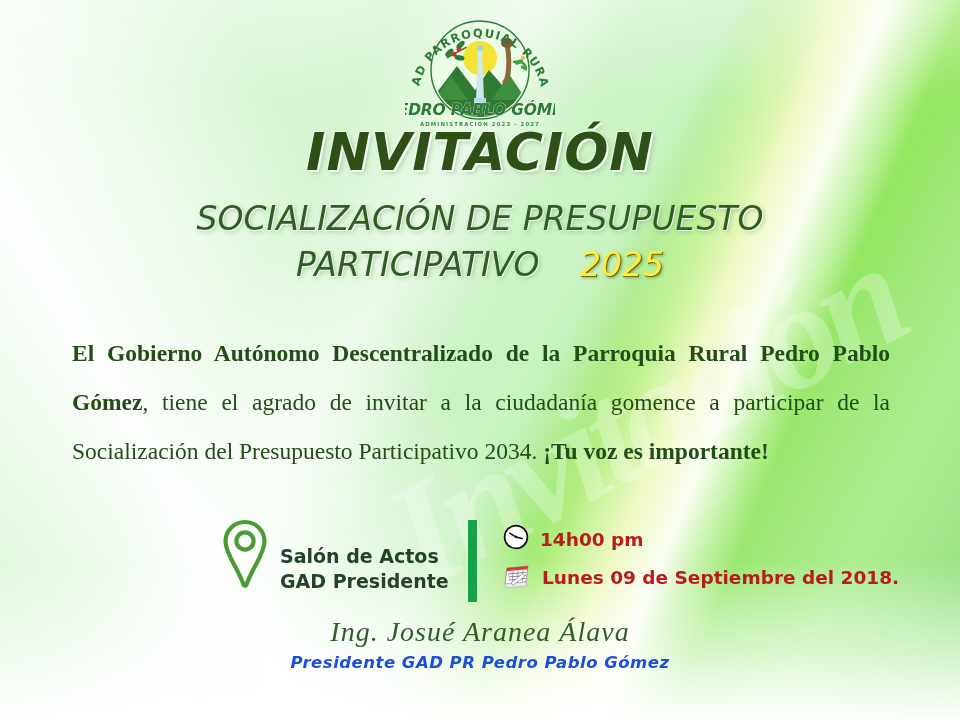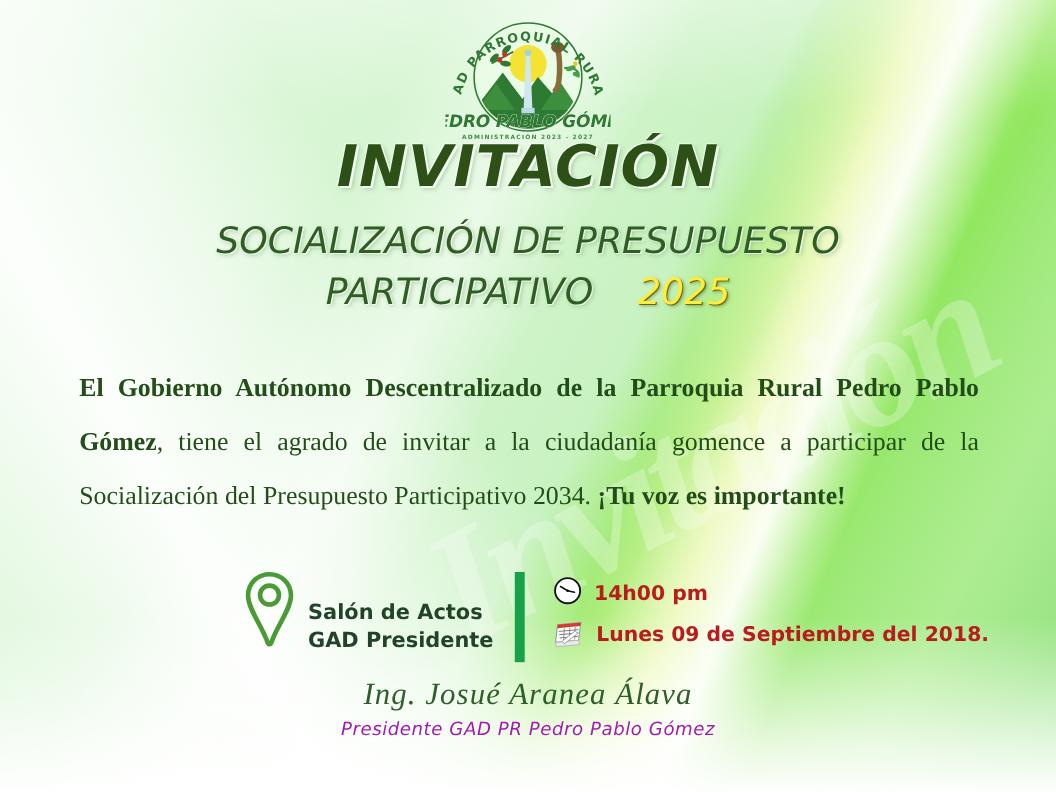--- a/index.html
+++ b/index.html
@@ -226,23 +226,23 @@
     font-family: "Liberation Serif", serif;
     font-style: italic;
     font-size: 28px;
     color: #2f5e2b;
     line-height: 46px;
     letter-spacing: 1px;
   }
   .sig-role {
     font-family: "DejaVu Sans", sans-serif;
     font-style: italic;
-    font-weight: normal;
+    font-weight: bold;
     font-size: 16.5px;
-    color: #a21caf;
+    color: #1d4ed8;
     letter-spacing: 0.5px;
     margin-top: -2px;
     text-align: center;
   }
 </style>
 </head>
 <body>
 
 <div id="poster">
 

